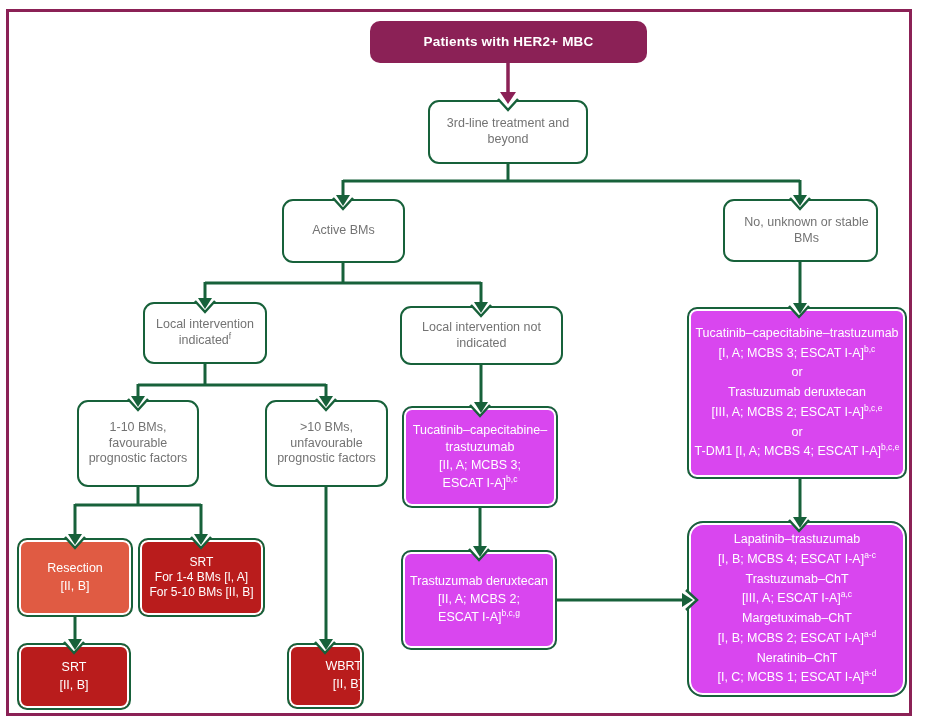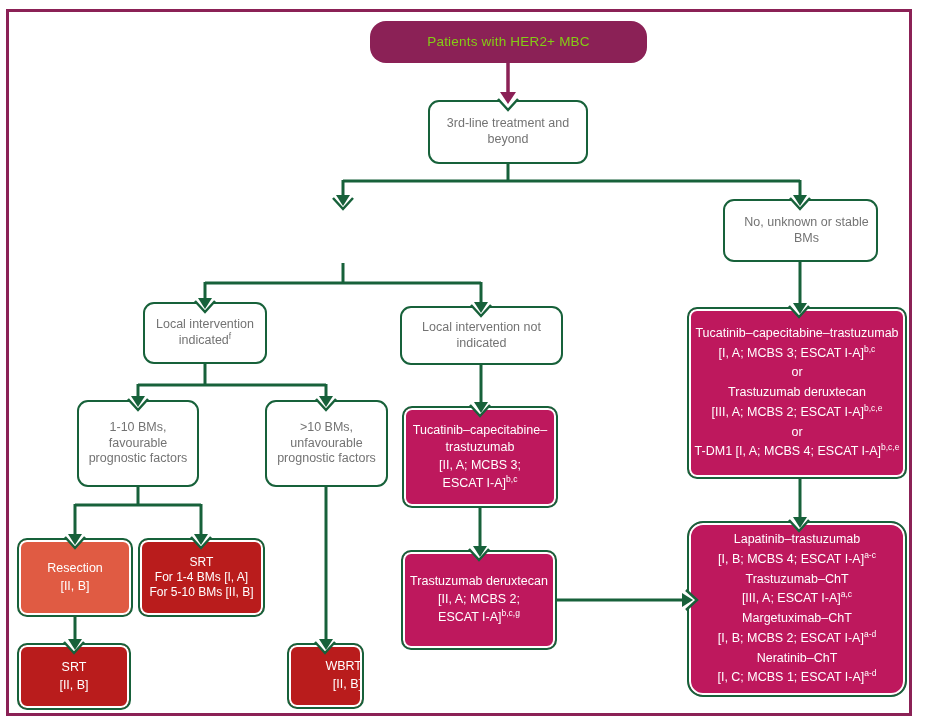--- a/index.html
+++ b/index.html
@@ -4,27 +4,27 @@
 <style>
   html,body{margin:0;padding:0;background:#fff;}
   .stage{position:relative;width:935px;height:723px;background:#fff;
          font-family:"Liberation Sans",sans-serif;overflow:hidden;}
   .frame{position:absolute;left:6px;top:9px;width:900px;height:701px;
          border:3px solid #8b2156;background:#fff;}
   .node{position:absolute;box-sizing:border-box;display:flex;flex-direction:column;
         align-items:center;justify-content:center;text-align:center;z-index:2;
         border-radius:11px;line-height:1.25;}
   .white{background:#fff;border:2.5px solid #17613a;color:#737373;font-size:12.5px;}
-  .maroonbox{background:#8b2156;color:#84cc16;font-weight:normal;font-size:13.5px;
-        border-radius:16px;letter-spacing:.2px;}
+  .maroonbox{background:#8b2156;color:#ffffff;font-weight:bold;font-size:13.5px;
+        border-radius:10px;letter-spacing:.2px;}
   .fillbox{border:2px solid #17613a;box-shadow:inset 0 0 0 2px #ffffff;
         color:#fff;font-size:12.5px;border-radius:10px;}
   .orange{background:#e05b43;}
   .greenfill{background:#b91c1c;}
-  .bluefill{background:#be185d;}
+  .bluefill{background:#d946ef;}
   .ln{display:block;}
   .content{width:100%;padding:2px 4px;}
   .lh145 .ln{line-height:1.42;}
   .lh155 .ln{line-height:1.58;}
   sup{font-size:8.5px;line-height:0;vertical-align:super;}
   svg.overlay{position:absolute;left:0;top:0;z-index:5;pointer-events:none;}
   .cl{stroke:#17613a;stroke-width:3;fill:none;}
   .ah{fill:#17613a;stroke:none;}
   .ml{stroke:#8b2156;stroke-width:3.5;fill:none;}
   .mah{fill:#8b2156;stroke:none;}
@@ -37,20 +37,23 @@
   <div class="frame"></div>
 
   <div class="node maroonbox" style="left:370px;top:21px;width:277px;height:42px;">
     <span>Patients with HER2+ MBC</span>
   </div>
 
   <div class="node white" style="left:428px;top:100px;width:160px;height:64px;">
     <span class="content">3rd-line treatment and beyond</span>
   </div>
 
+  <div class="node white" style="left:282px;top:199px;width:123px;height:64px;">
+    <span class="content">Active BMs</span>
+  </div>
 
   <div class="node white" style="left:723px;top:199px;width:155px;height:63px;padding-left:12px;">
     <span class="content">No, unknown or stable BMs</span>
   </div>
 
   <div class="node white" style="left:143px;top:302px;width:124px;height:62px;">
     <span class="content"><span>Local intervention indicated</span><sup>f</sup></span>
   </div>
 
   <div class="node white" style="left:400px;top:306px;width:163px;height:59px;text-align:center;">

